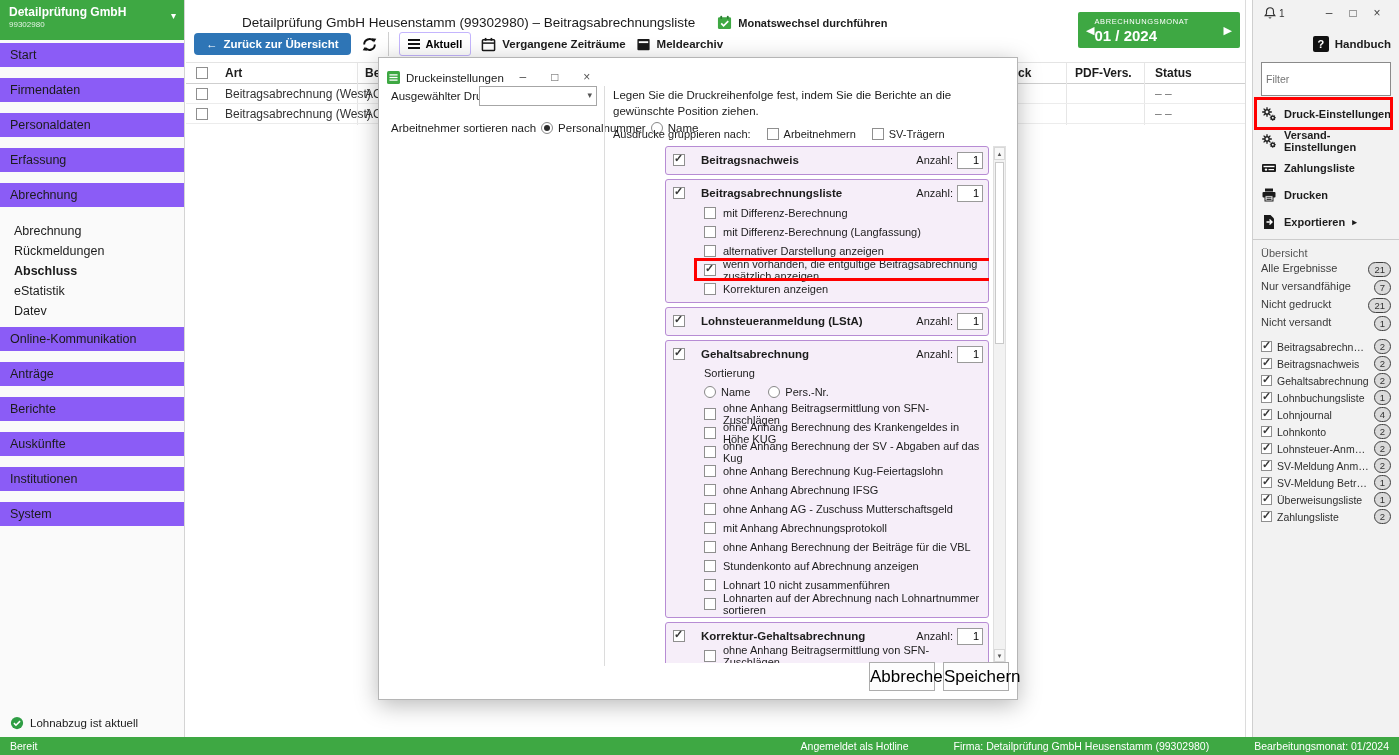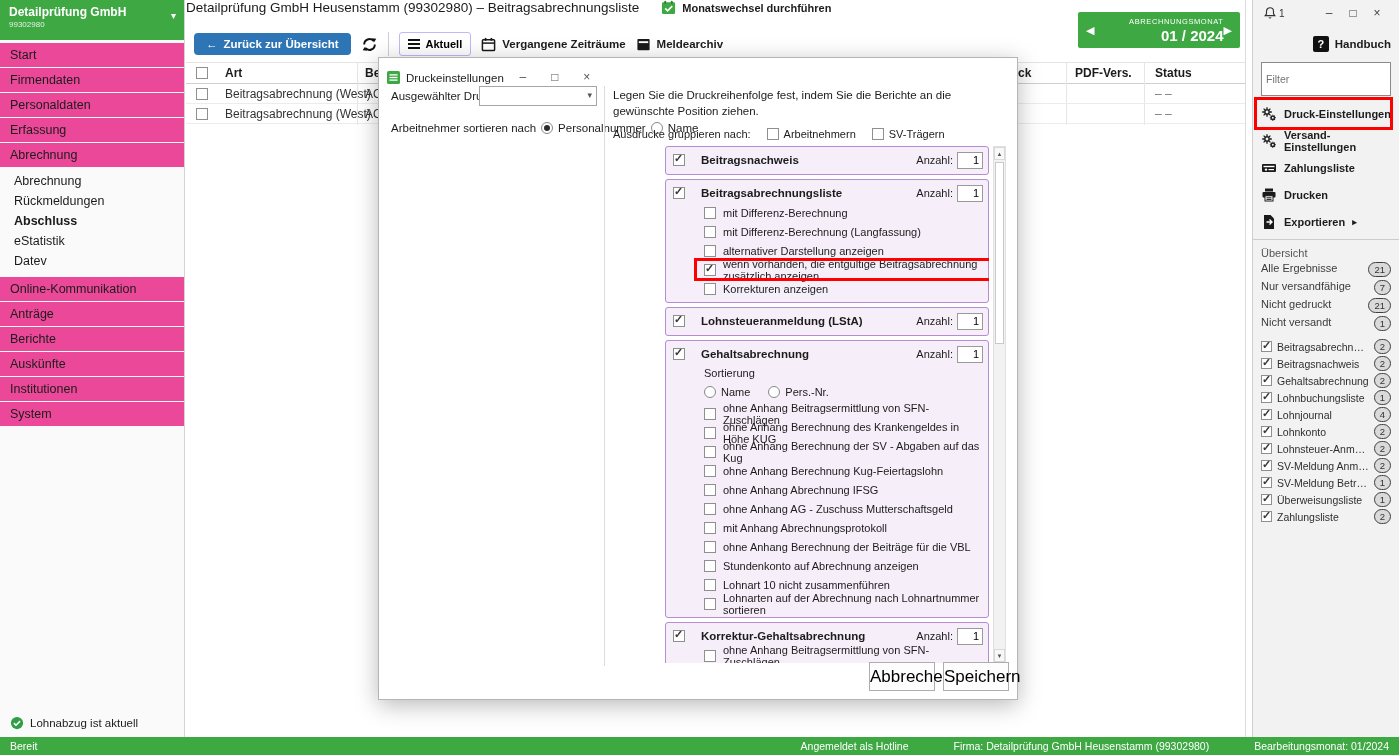--- a/index.html
+++ b/index.html
@@ -11,49 +11,49 @@
   }
   svg { display:block; flex:none; }
 
   
   .sidebar { position:absolute; left:0; top:0; width:185px; bottom:18px; background:#fafafa; border-right:1px solid #d4d4d4; }
   .side-header { background:#3EA843; color:#fff; height:40px; padding:5px 9px; position:relative; cursor:pointer; }
   .side-company { font-weight:bold; font-size:12px; }
   .side-num { font-size:8px; opacity:.85; margin-top:1px; }
   .side-caret { position:absolute; right:8px; top:10px; font-size:10px; color:#fff; }
   .nav { margin-top:3px; }
-  .nav-item { background:#ec4899; color:#1b1b1b; padding:5px 10px; margin-bottom:1px; font-size:12.5px; cursor:pointer; }
+  .nav-item { background:#8b5cf6; color:#1b1b1b; padding:5px 10px; margin-bottom:11px; font-size:12.5px; cursor:pointer; }
   .sub-list { padding:3px 0 6px 0; }
   .sub-item { padding:3px 10px 3px 14px; font-size:12.5px; color:#1b1b1b; cursor:pointer; }
   .sub-item.active { font-weight:bold; }
   .side-footer { position:absolute; left:10px; bottom:7px; display:flex; align-items:center; gap:6px; font-size:11.5px; }
 
   
   .main { position:absolute; left:186px; top:0; width:1060px; bottom:18px; background:#fff; border-right:1px solid #dcdcdc; }
-  .page-title-row { display:flex; align-items:flex-start; height:30px; gap:22px; }
+  .page-title-row { display:flex; align-items:flex-end; height:30px; padding-left:8px; gap:22px;margin-left:48px; }
   .page-title { font-size:13.5px; color:#1a1a1a; }
   .monats { display:flex; align-items:center; gap:6px; font-weight:bold; font-size:11px; cursor:pointer; }
   .toolbar { display:flex; align-items:center; height:28px; padding-left:8px; gap:10px; }
   .btn-back { display:flex; align-items:center; gap:6px; background:#2E75B6; color:#fff; font-weight:bold; font-size:11.5px; border:none; border-radius:4px; padding:5px 12px; cursor:pointer; }
   .tb-sep { width:1px; height:24px; background:#cfcfcf; }
   .btn-aktuell { display:flex; align-items:center; gap:6px; background:#fff; border:1px solid #c4b5fd; border-radius:3px; padding:4px 8px; font-weight:bold; font-size:11px; cursor:pointer; }
   .burger { width:12px; }
   .burger i { display:block; height:2px; background:#111; margin:2px 0; }
   .tb-item { display:flex; align-items:center; gap:6px; font-weight:bold; font-size:11.5px; cursor:pointer; }
 
   .table { position:relative; margin-top:4px; }
   .t-head { position:relative; height:22px; border-top:1px solid #e4e4e4; border-bottom:1px solid #cfcfcf; font-weight:bold; }
   .t-row { position:relative; height:20px; border-bottom:1px solid #ececec; }
   .t-cell { position:absolute; top:3px; white-space:nowrap; }
   .t-cb { position:absolute; left:10px; top:4px; }
   .gridline { position:absolute; top:0; width:1px; background:#e6e6e6; height:62px; }
 
   .monthbox { position:absolute; left:1078px; top:12px; width:162px; height:36px; background:#3EA843; color:#fff; border-radius:2px; display:flex; align-items:center; justify-content:space-between; padding:0 8px; cursor:default; }
   .m-arrow { font-size:11px; color:#fff; cursor:pointer; line-height:1; }
-  .m-mid { text-align:right; flex:1; }
+  .m-mid { text-align:left; flex:1; }
   .m-label { font-size:7.5px; letter-spacing:.6px; }
   .m-val { font-size:15px; font-weight:bold; margin-top:1px; }
 
   
   .rpanel { position:absolute; right:0; top:0; width:147px; bottom:18px; background:#f2f2f2; border-left:1px solid #cfcfcf; padding:0 8px; }
   .win-row { display:flex; align-items:center; height:26px; padding:0 2px; gap:0; }
   .bell-wrap { display:flex; align-items:center; gap:2px; font-size:10px; color:#333; }
   .win-btn { color:#444; font-size:12px; margin-left:auto; cursor:pointer; width:24px; text-align:center; }
   .win-btn + .win-btn { margin-left:0; }
   .handbuch-row { display:flex; align-items:center; justify-content:flex-end; gap:6px; height:24px; font-weight:bold; font-size:11.5px; margin-top:6px; cursor:pointer; }

